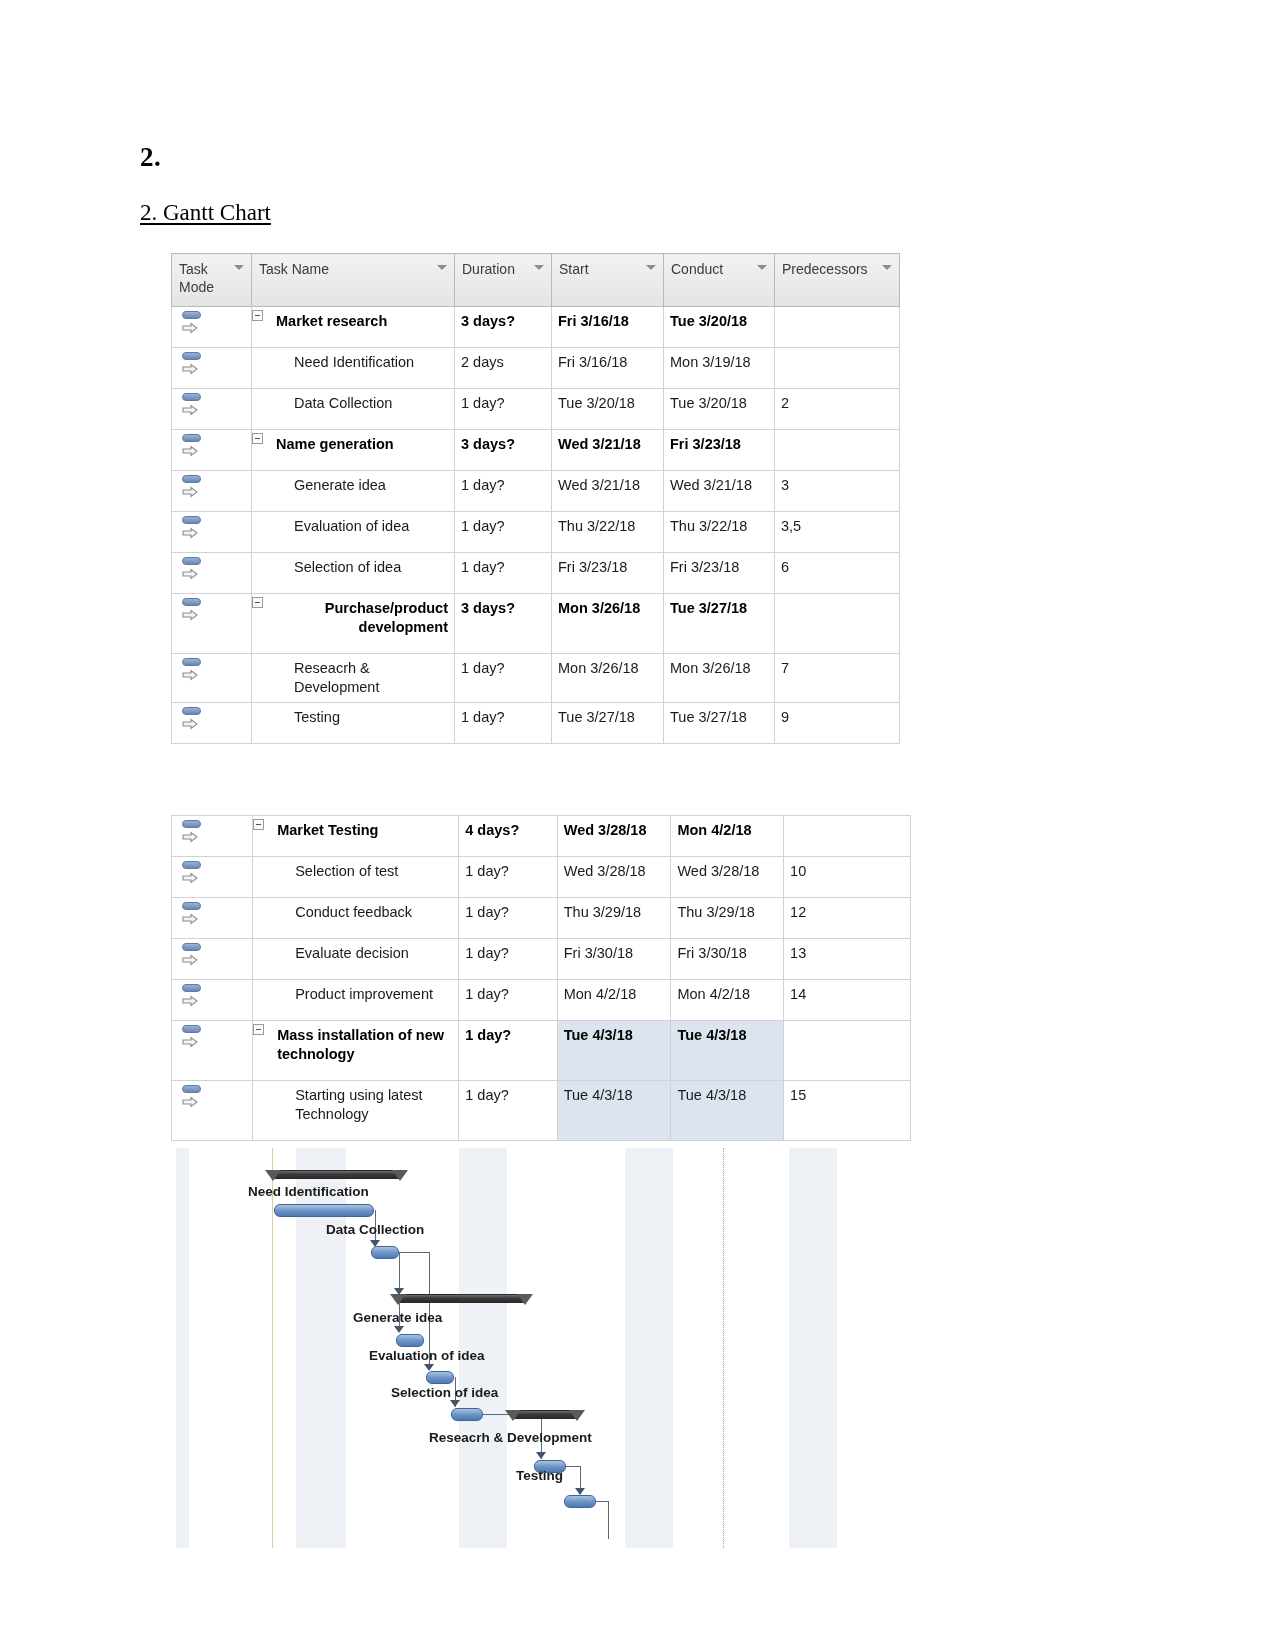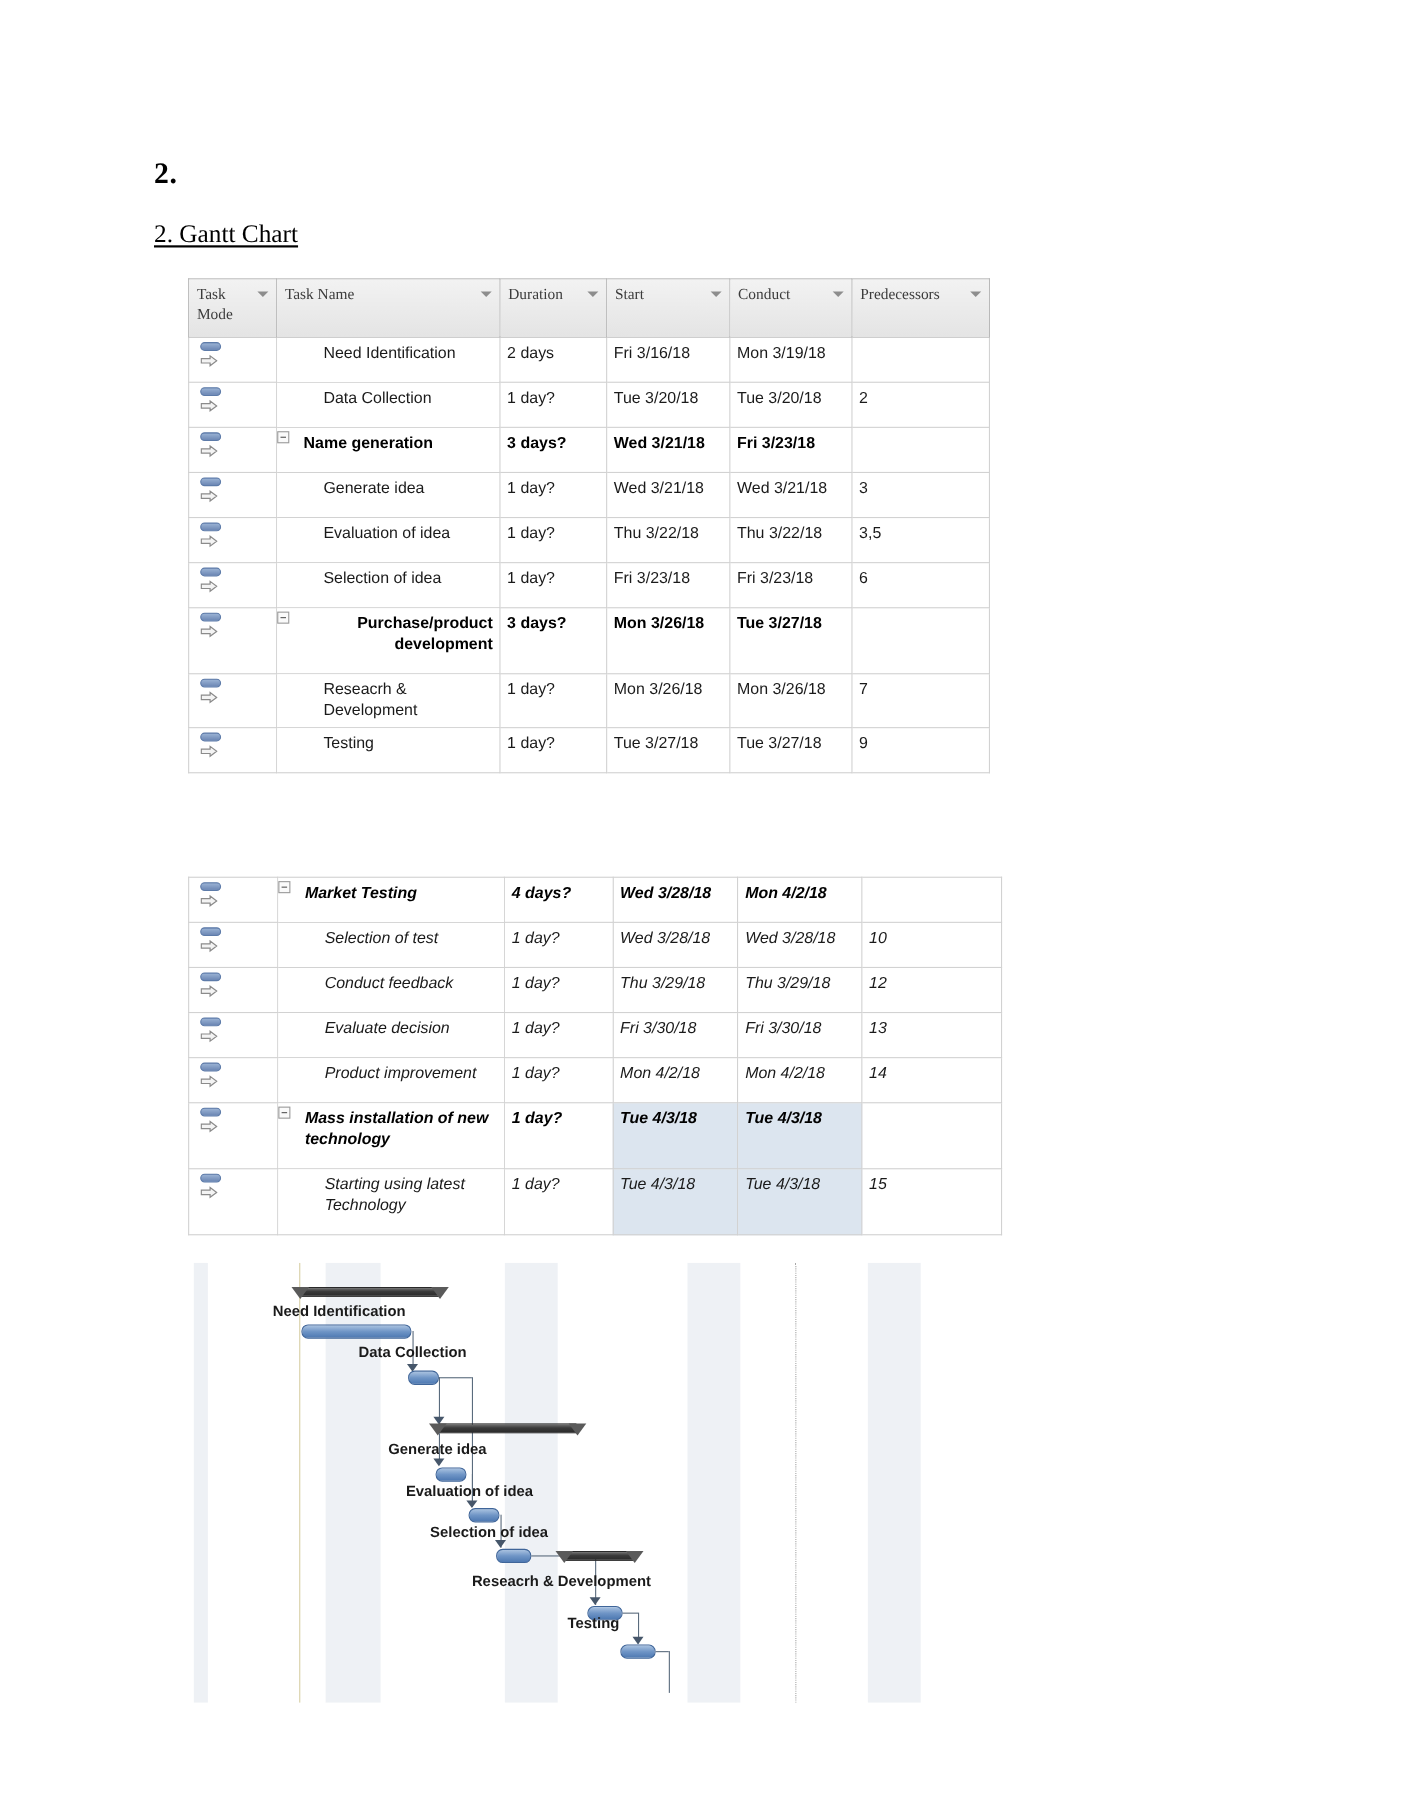--- a/index.html
+++ b/index.html
@@ -49,21 +49,21 @@
   .proj-table thead th{
     background:linear-gradient(#f2f2f2,#e4e4e4);
     border:1px solid #b9b9b9;
     color:#3b3b3b;
     font-size:14px;
     padding:6px 7px 10px 7px;
     position:relative;
     vertical-align:top;
     height:34px;
   }
-  .hdr-inner{display:block;font-family:Liberation Serif, serif;}
+  .hdr-inner{display:block;}
   .filter-arrow{
     position:absolute;right:7px;top:11px;
     width:0;height:0;
     border-left:5px solid transparent;
     border-right:5px solid transparent;
     border-top:5px solid #8d8d8d;
   }
   .col-mode{width:80px;}
   .col-name{width:203px;}
   .col-dur {width:97px;}
@@ -195,20 +195,38 @@
         <span class="hdr-inner">Conduct</span>
         <span class="filter-arrow"></span>
       </th>
       <th>
         <span class="hdr-inner">Predecessors</span>
         <span class="filter-arrow"></span>
       </th>
     </tr>
   </thead>
   <tbody>
+      <tr class="summary r-h">
+        <td class="mode-cell">
+          <span class="mode-icon">
+            <span class="bar"></span>
+            <svg class="arr" viewBox="0 0 16 13">
+              <path d="M1 4 H9 V1.5 L15 6 L9 10.5 V8 H1 Z" fill="#f4f4f4" stroke="#8b8b8b" stroke-width="1.1"></path>
+            </svg>
+          </span>
+        </td>
+        <td style="position: relative;">
+          <span class="exp-box"></span>
+          <span class="tname lvl1" style="position: relative;">Market research</span>
+        </td>
+        <td>3 days?</td>
+        <td>Fri 3/16/18</td>
+        <td>Tue 3/20/18</td>
+        <td></td>
+      </tr>
       <tr class="r-h">
         <td class="mode-cell">
           <span class="mode-icon">
             <span class="bar"></span>
             <svg class="arr" viewBox="0 0 16 13">
               <path d="M1 4 H9 V1.5 L15 6 L9 10.5 V8 H1 Z" fill="#f4f4f4" stroke="#8b8b8b" stroke-width="1.1"></path>
             </svg>
           </span>
         </td>
         <td style="position: relative;">
@@ -353,21 +371,21 @@
           <span class="tname lvl2">Testing</span>
         </td>
         <td>1 day?</td>
         <td>Tue 3/27/18</td>
         <td>Tue 3/27/18</td>
         <td>9</td>
       </tr>
     </tbody>
 </table>
 
-<table class="proj-table" id="t2" style="left:171px;top:797px;width:740px;font-style:italic;">
+<table class="proj-table" id="t2" style="left:171px;top:815px;width:740px;">
   <colgroup>
     <col class="col-mode">
       <col class="col-name">
       <col class="col-dur">
     <col class="col-start">
       <col class="col-finish">
       <col class="col-pred">
   </colgroup>
   <tbody>
       <tr class="summary r-h">

